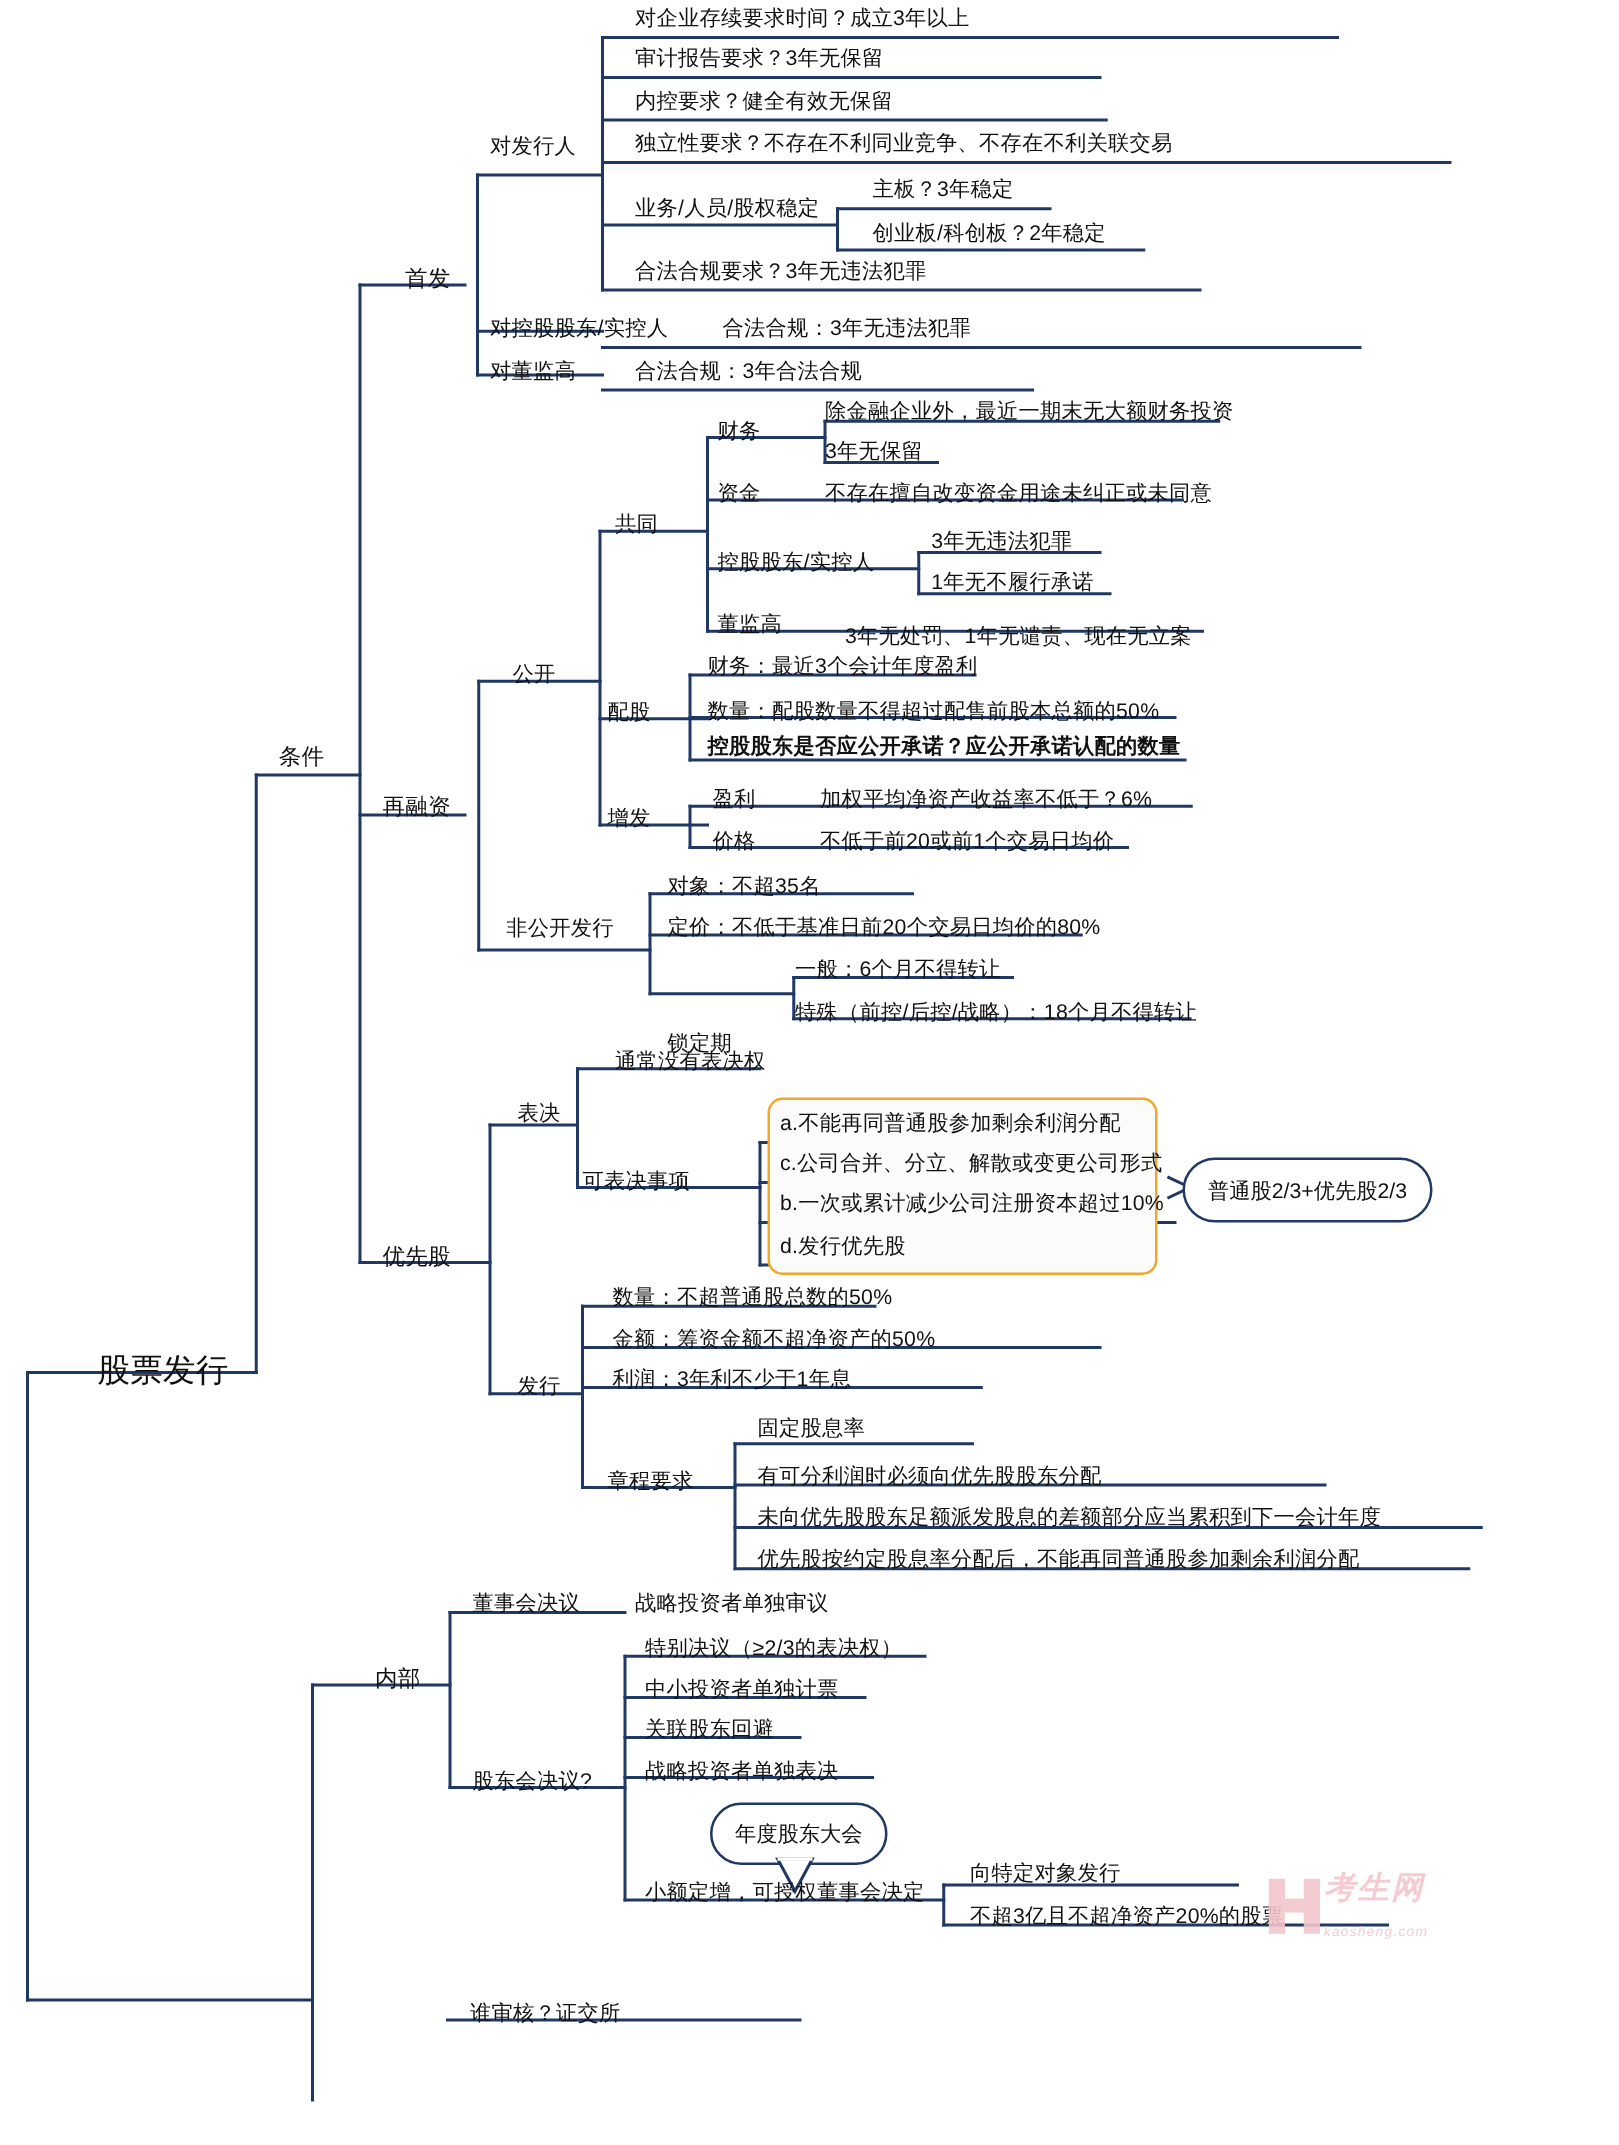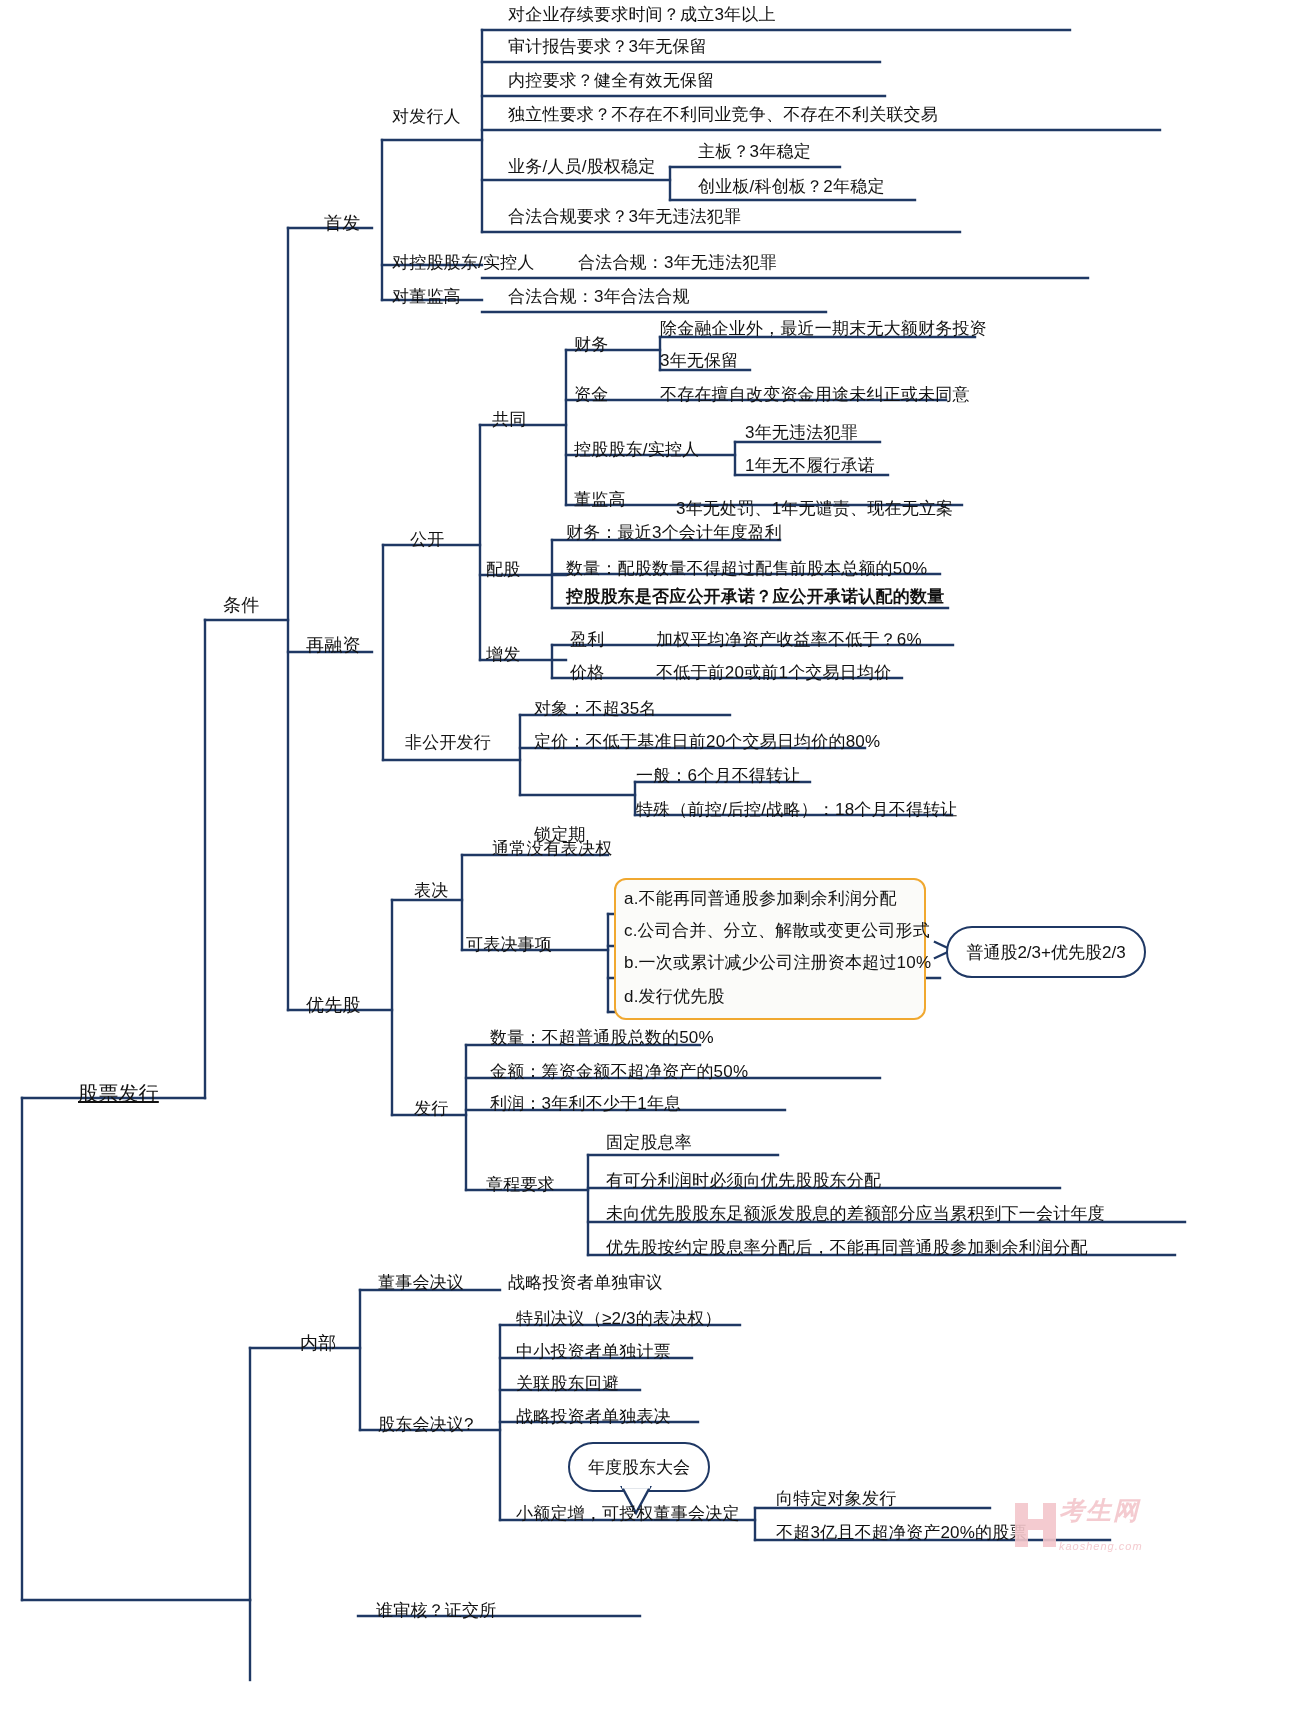--- a/index.html
+++ b/index.html
@@ -23,22 +23,21 @@
   }
   .node{
     position:absolute;
     white-space:nowrap;
     font-size:17px;
     line-height:1.1;
     color:#111111;
     letter-spacing:0.2px;
   }
   .node.root{
-    font-size:20px;
-    text-decoration:underline;
+    font-size:26px;
   }
   .node.lvl1{ font-size:18px; }
   .node.lvl2{ font-size:17px; }
   .node.leaf{ font-size:17px; }
   .bubble{
     position:absolute;
     border:2.5px solid #1F3864;
     border-radius:26px;
     background:#ffffff;
     font-size:17px;

